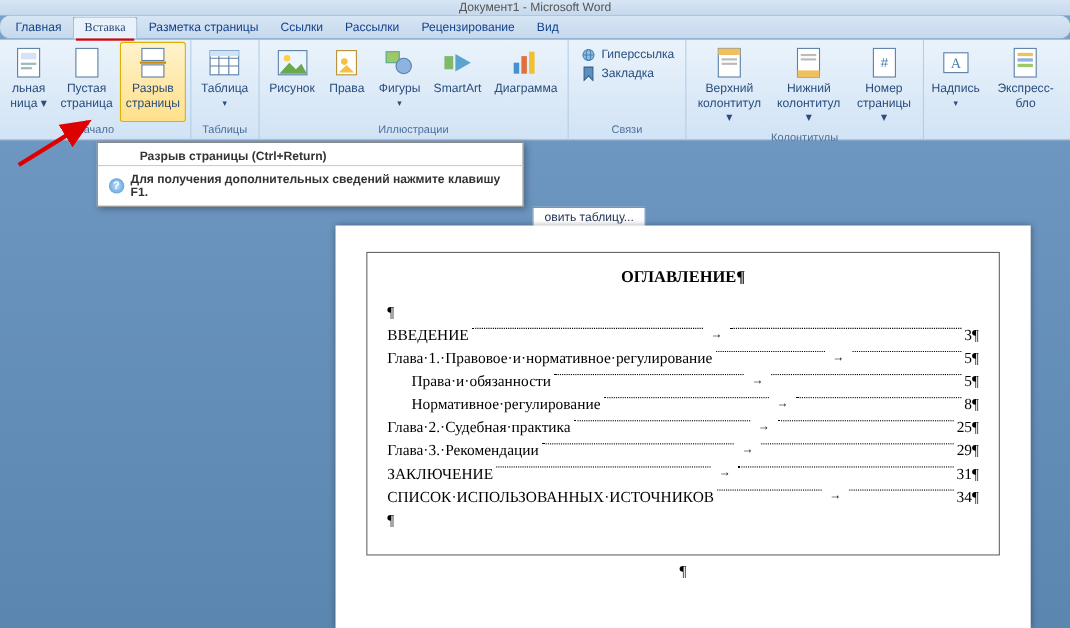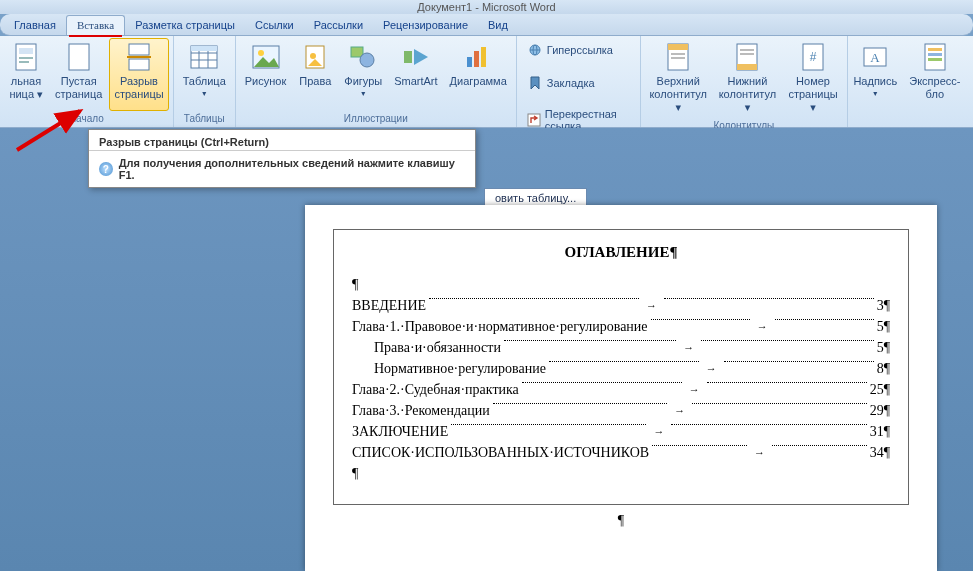--- a/index.html
+++ b/index.html
@@ -86,39 +86,40 @@
   .big-btn.selected {
     background: linear-gradient(#fff3cc,#ffe08a);
     border: 1px solid #e0b000;
   }
   .big-btn .ic {
     width: 32px; height: 32px;
     display: flex; align-items: center; justify-content: center;
     margin-bottom: 2px;
   }
   .big-btn .arrow-down { font-size: 8px; margin-top: 1px; }
-  .link-list { display: flex; flex-direction: column; gap: 17px; padding: 4px 6px; }
+  .link-list { display: flex; flex-direction: column; gap: 1px; padding: 4px 6px; }
   .link-item { display: flex; align-items: center; gap: 4px; color: #2a4d7d; cursor: pointer; }
   .link-item .ic { width: 16px; height: 16px; display:flex; align-items:center; justify-content:center; }
   
   .tooltip {
     position: absolute;
     top: 129px;
     left: 88px;
     width: 388px;
     background: #fff;
     border: 1px solid #888;
     box-shadow: 2px 2px 6px rgba(0,0,0,0.3);
     font-size: 11px;
     z-index: 10;
   }
   .tooltip-title {
     font-weight: bold;
     padding: 6px 10px 2px;
     color: #333;
+    margin-left: 28px;
   }
   .tooltip-desc {
     padding: 4px 14px 10px 22px;
     color: #555;
   }
   .tooltip-help {
     border-top: 1px solid #ccc;
     padding: 6px 10px;
     display: flex;
     align-items: center;
@@ -351,29 +352,20 @@
           <span>Гиперссылка</span>
         </div>
         <div class="link-item">
           <span class="ic">
               <svg width="14" height="14">
                 <path d="M3 1 L11 1 L11 13 L7 9 L3 13 Z" fill="#5a90c0" stroke="#35608a"></path>
               </svg>
             </span>
           <span>Закладка</span>
         </div>
-        <div class="link-item">
-          <span class="ic">
-              <svg width="14" height="14">
-                <rect x="1" y="1" width="12" height="12" fill="#fff" stroke="#888"></rect>
-                <path d="M4 10 L4 5 L9 5 M7 3 L10 5 L7 7" fill="none" stroke="#c04030" stroke-width="1.4"></path>
-              </svg>
-            </span>
-          <span>Перекрестная ссылка</span>
-        </div>
       </div>
     </div>
     <div class="group-label">Связи</div>
   </div>
 
   <div class="group">
     <div class="group-body">
       <div class="big-btn">
         <span class="ic">
           <svg width="24" height="28">

